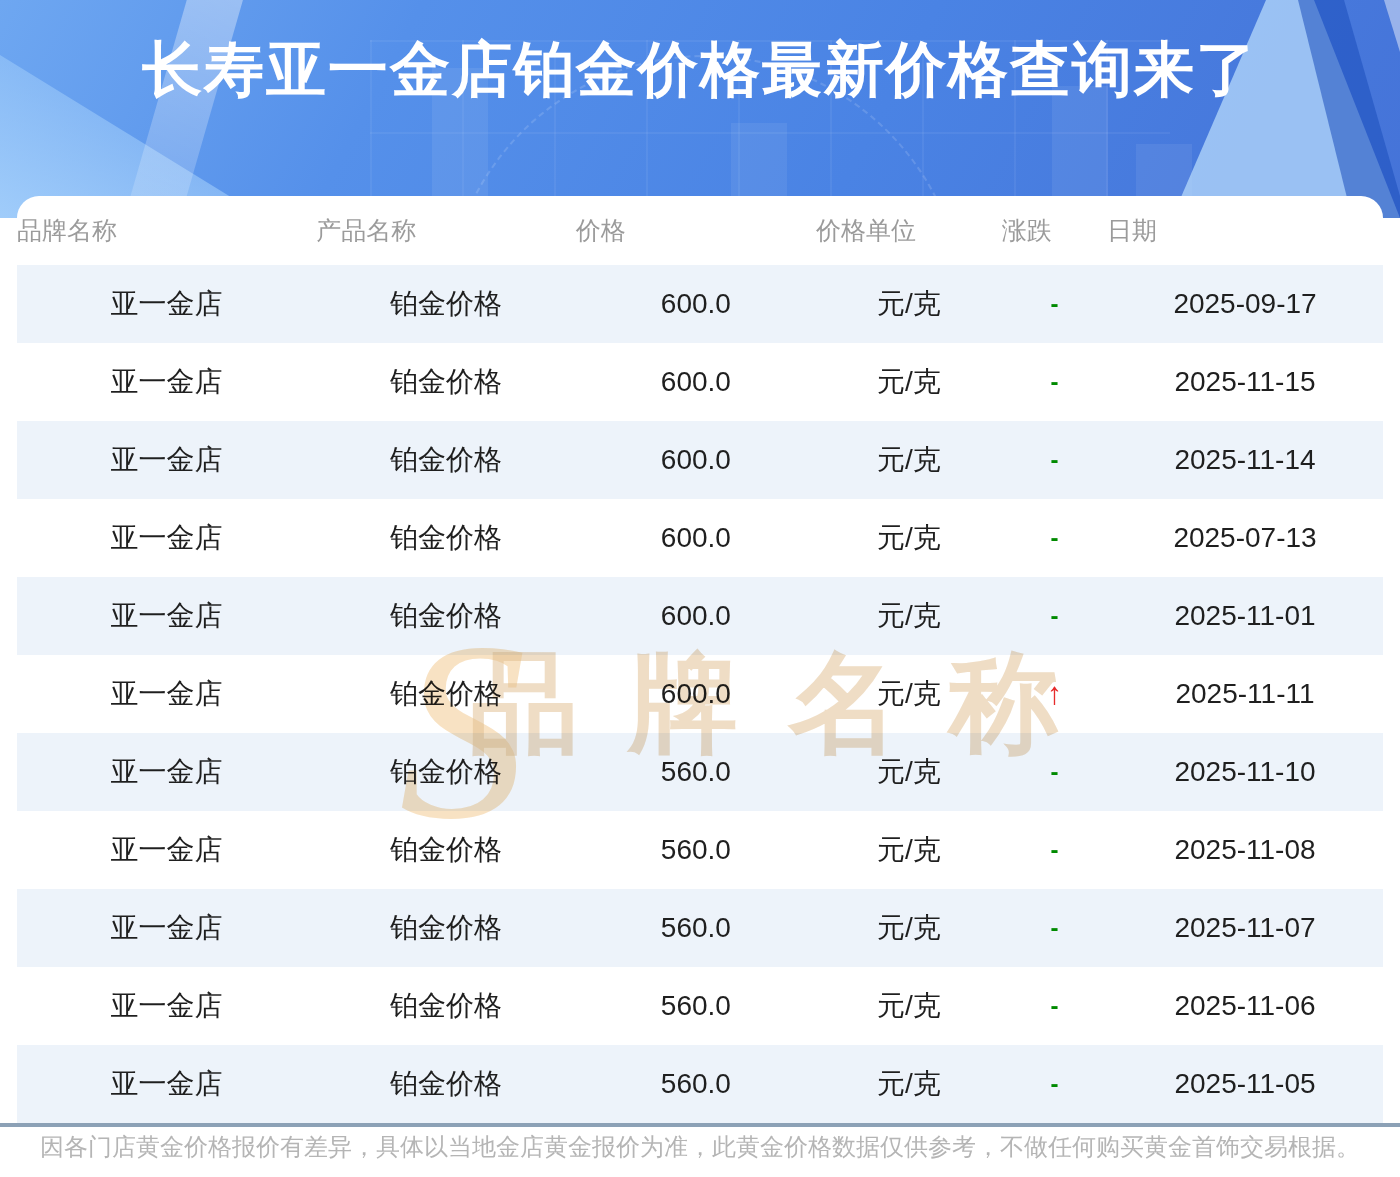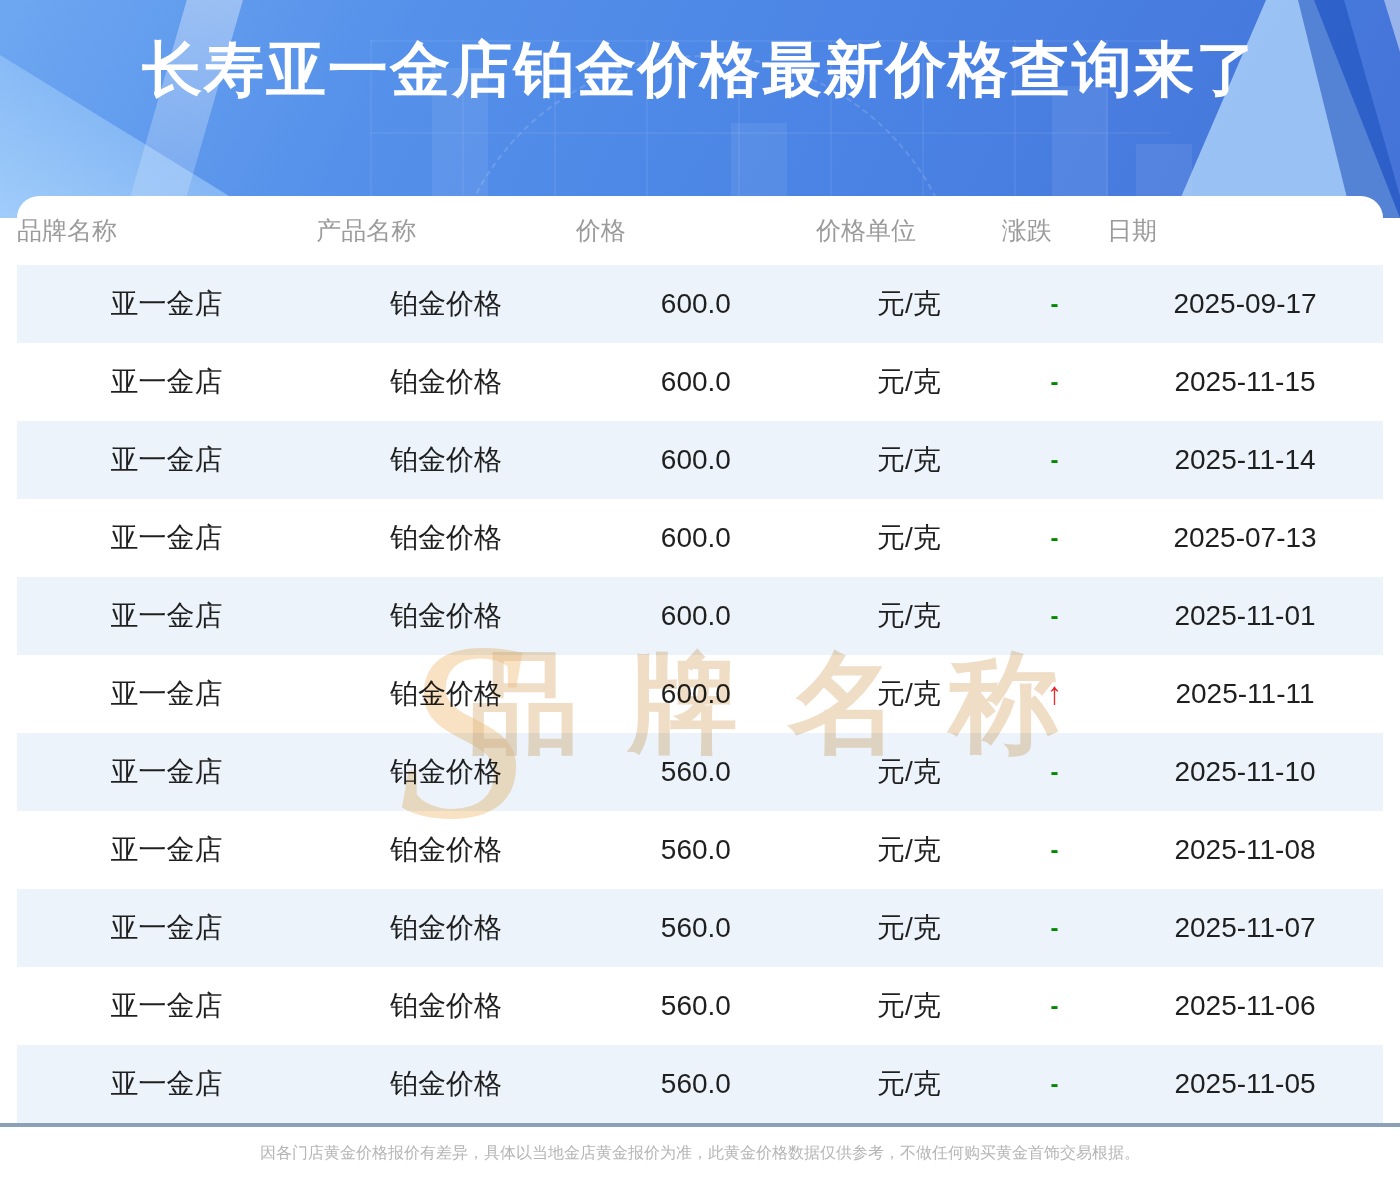--- a/index.html
+++ b/index.html
@@ -115,22 +115,22 @@
   .wm-en {
     position: absolute; left: 402px; top: 528px;
     font-family: "Liberation Serif", "DejaVu Serif", serif;
     font-style: italic; font-size: 102px; letter-spacing: 6px;
     line-height: 1.3; color: rgba(236,197,142,0.42);
   }
 
   
   .divider { width: 1400px; height: 4px; background: #8ca1b6; position: relative; z-index: 3; }
   .footer {
-    padding-top: 16px; text-align: center;
-    font-size: 16px; color: #b5b5b5;
+    padding-top: 4px; text-align: center;
+    font-size: 24px; color: #b5b5b5;
   }
 </style>
 </head>
 <body>
 
 <div class="header">
   <div class="deco deco-grid"></div>
   <div class="deco-circle"></div>
   <div class="deco-bar bar1"></div>
   <div class="deco-bar bar2"></div>

